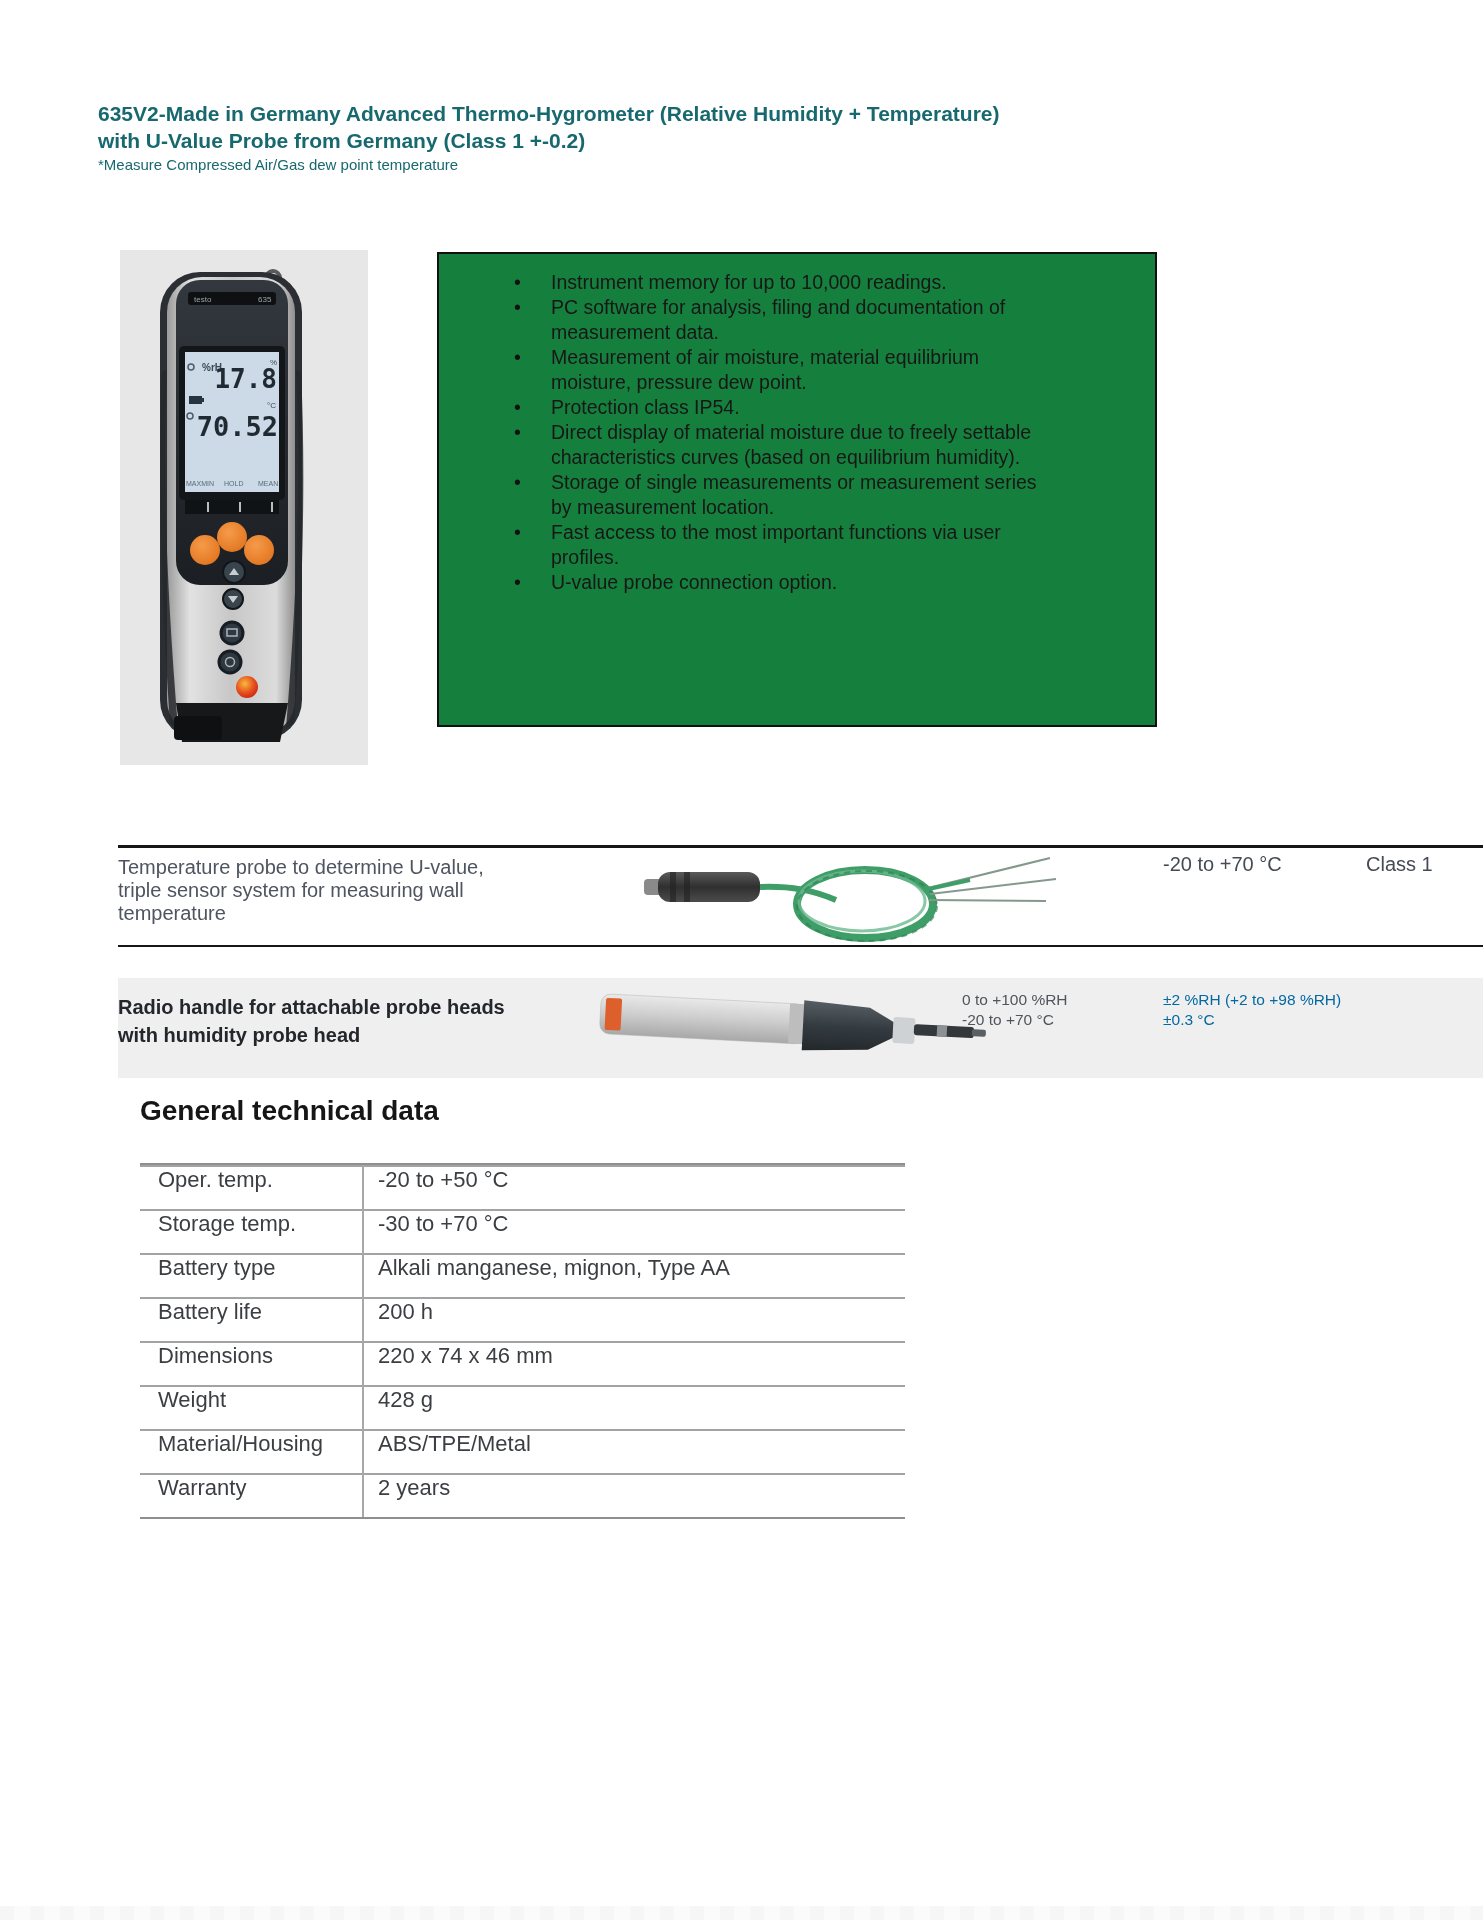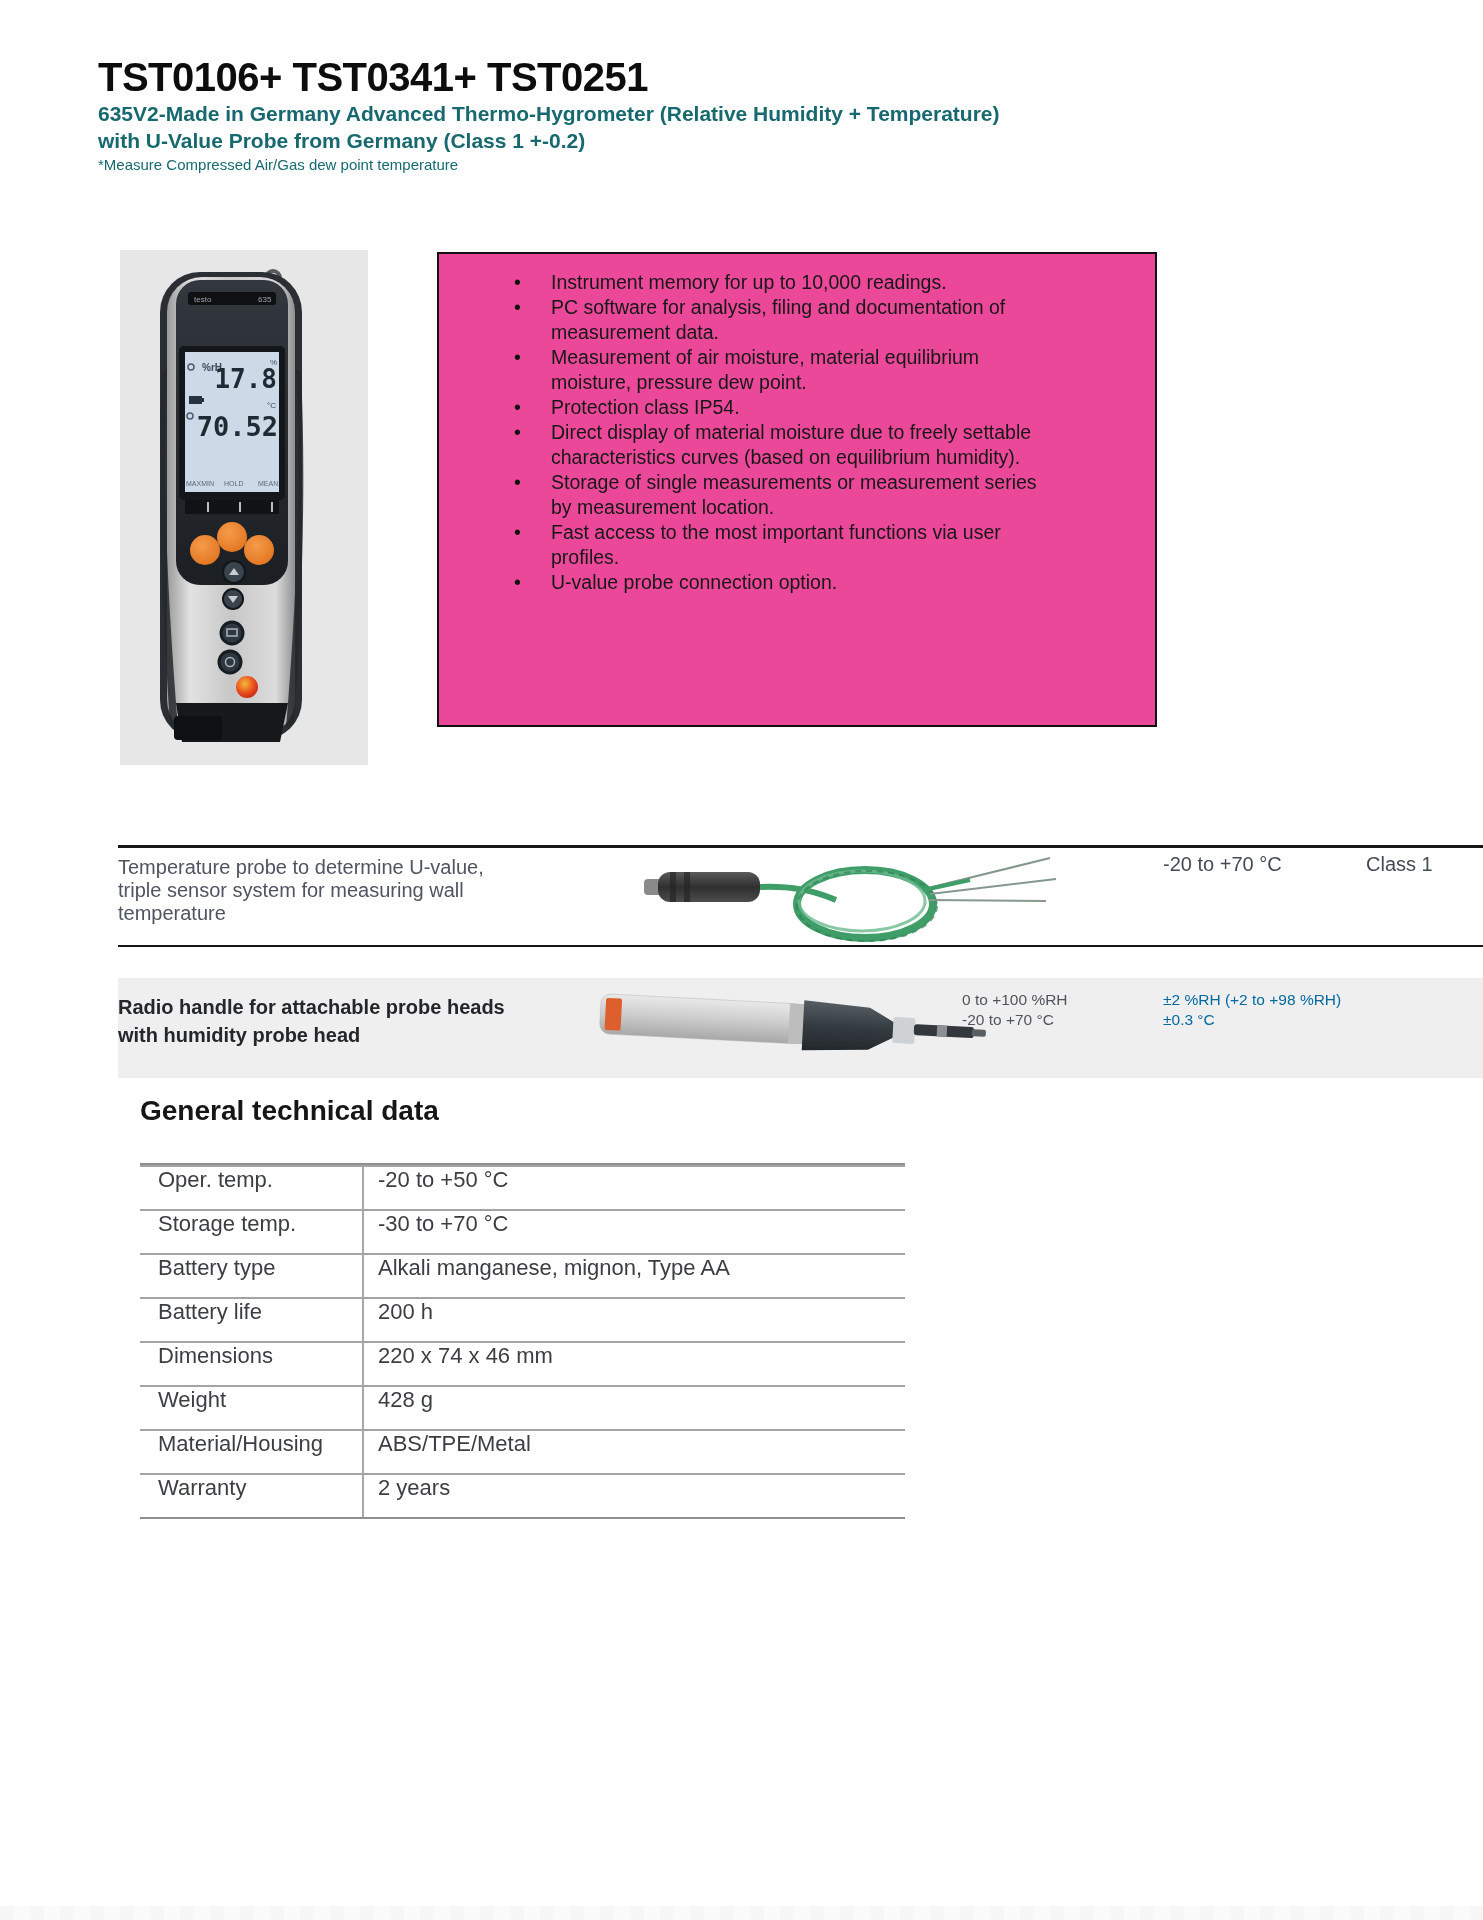--- a/index.html
+++ b/index.html
@@ -24,21 +24,21 @@
     left:98px; top:156px; width:900px;
     font-size:15px; color:#17696f;
   }
 
   
   .photo-wrap { left:120px; top:250px; width:248px; height:623px; }
 
   
   .features-box {
     left:437px; top:252px; width:720px; height:475px;
-    border:2px solid #111; background:#ec4899;
+    border:2px solid #111; background:#15803d;
   }
   .features-box ul {
     list-style:none; margin:16px 0 0 0; padding:0 0 0 75px;
   }
   .features-box li {
     position:relative; width:530px; padding-left:37px;
     font-size:19.5px; line-height:25px; color:#171717;
   }
   .features-box li::before {
     content:"•"; position:absolute; left:0; top:0;
@@ -82,21 +82,20 @@
   }
 
   .footer-strip { left:0; top:1906px; width:1483px; height:14px;
     background:repeating-linear-gradient(90deg,#f6f6f6 0 14px,#fbfbfb 14px 30px); }
 </style>
 </head>
 <body>
 
 <div class="page">
 
-  <div class="abs doc-title">TST0106+ TST0341+ TST0251</div>
   <div class="abs doc-subtitle">
     <div>635V2-Made in Germany Advanced Thermo-Hygrometer (Relative Humidity + Temperature)</div>
     <div>with U-Value Probe from Germany (Class 1 +-0.2)</div>
   </div>
   <div class="abs doc-note">*Measure Compressed Air/Gas dew point temperature</div>
 
   <div class="abs photo-wrap">
     <svg width="248" height="515" viewBox="0 0 248 515">
       <defs>
         <linearGradient id="silver" x1="0" y1="0" x2="1" y2="0">

